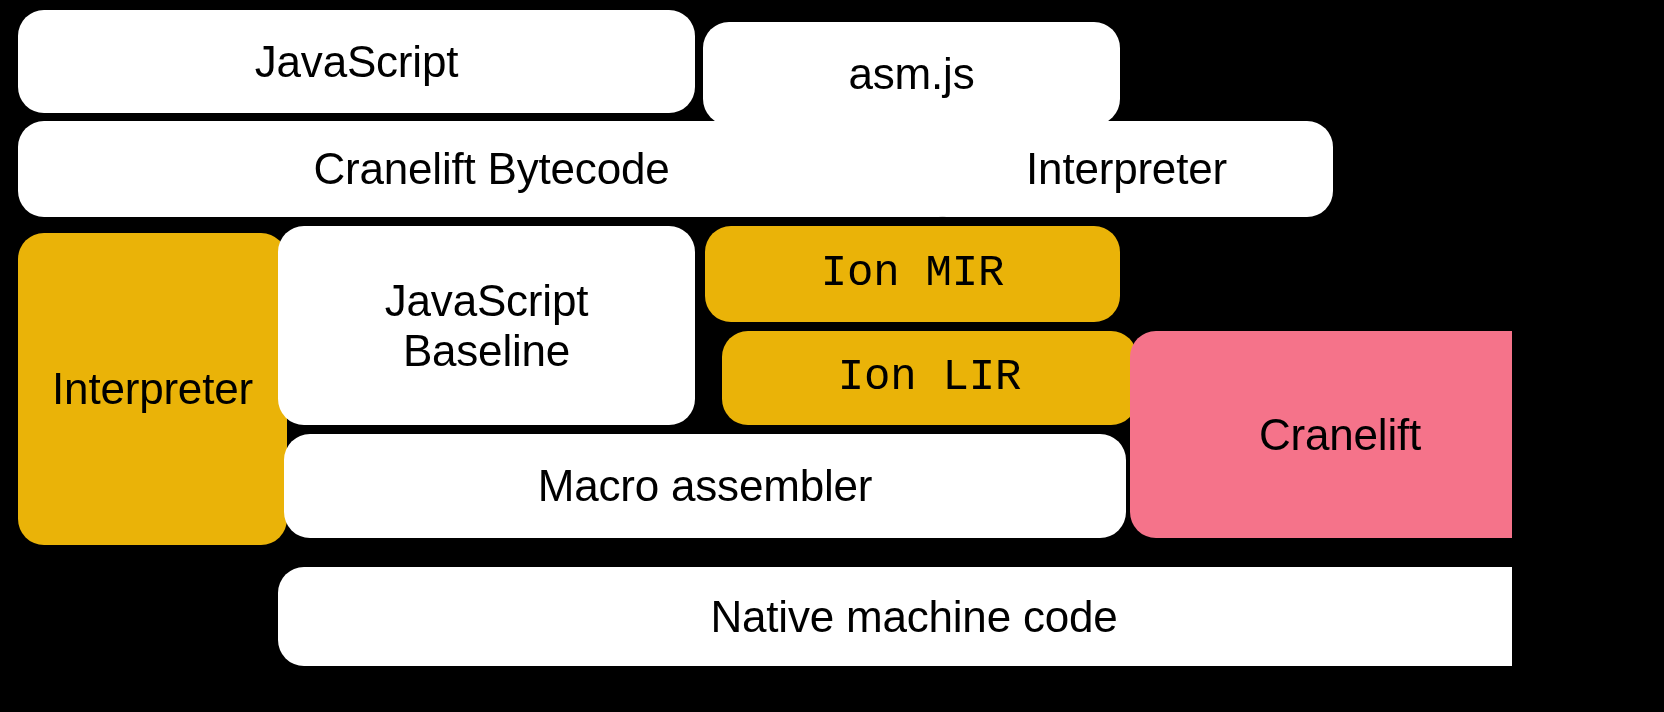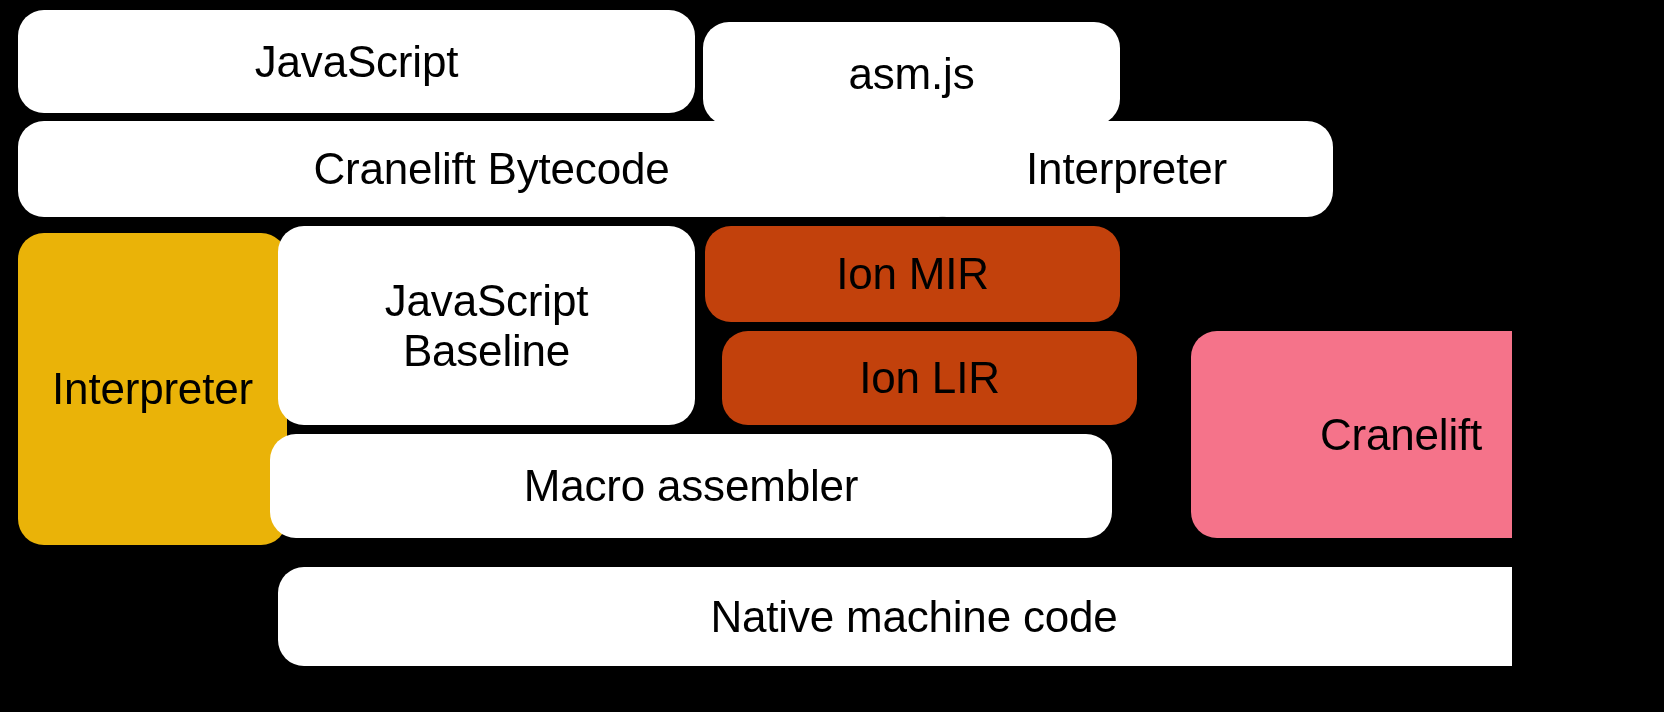--- a/index.html
+++ b/index.html
@@ -29,33 +29,33 @@
     color: #000000;
     font-size: 44px;
     line-height: 1.12;
     font-weight: 400;
     letter-spacing: -0.2px;
     white-space: pre-line;
     -webkit-font-smoothing: antialiased;
   }
   .fill-white   { background: #ffffff; }
   .fill-gray    { background: #eab308; margin-top: 7px; }
-  .fill-green   { background: #c2410c; }
+  .fill-green   { background: #eab308; font-family: Liberation Mono, monospace; }
   .fill-pink    { background: #f5738a; }
 </style>
 </head>
 <body>
 
 <div id="canvas" style="background: rgb(0, 0, 0);">
 
 <div class="node fill-white" style="left: 18px; top: 10px; width: 677px; height: 103px;">JavaScript</div>
     <div class="node fill-white" style="left: 703px; top: 22px; width: 417px; height: 103px;">asm.js</div>
     <div class="node fill-white" style="left: 18px; top: 121px; width: 947px; height: 96px;">Cranelift Bytecode</div>
     <div class="node fill-white" style="left: 920px; top: 121px; width: 413px; height: 96px;">Interpreter</div>
     <div class="node fill-gray" style="left: 18px; top: 226px; width: 269px; height: 312px;">Interpreter</div>
     <div class="node fill-white" style="left: 278px; top: 226px; width: 417px; height: 199px;">JavaScript
 Baseline</div>
     <div class="node fill-green" style="left: 705px; top: 226px; width: 415px; height: 96px;">Ion MIR</div>
     <div class="node fill-green" style="left: 705px; top: 331px; width: 415px; height: 94px; margin-left: 17px;">Ion LIR</div>
-    <div class="node fill-white" style="left: 270px; top: 434px; width: 842px; height: 104px;">Macro assembler</div>
-    <div class="node fill-pink" style="left: 1191px; top: 331px; width: 420px; height: 207px;">Cranelift</div>
+    <div class="node fill-white" style="left: 284px; top: 434px; width: 842px; height: 104px;">Macro assembler</div>
+    <div class="node fill-pink" style="left: 1130px; top: 331px; width: 420px; height: 207px;">Cranelift</div>
     <div class="node fill-white" style="left: 278px; top: 546px; width: 1272px; height: 99px; margin-top: 21px;">Native machine code</div>
   </div>
 
 </body></html>

